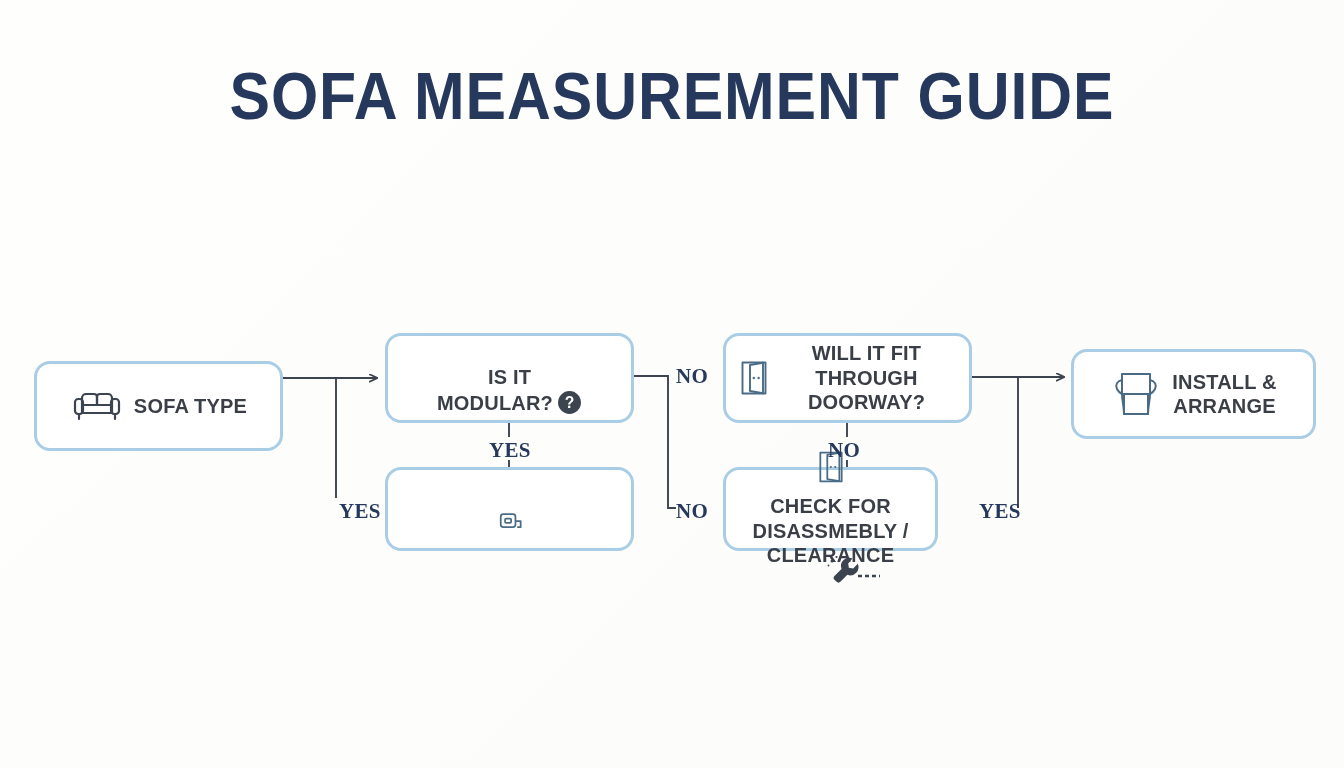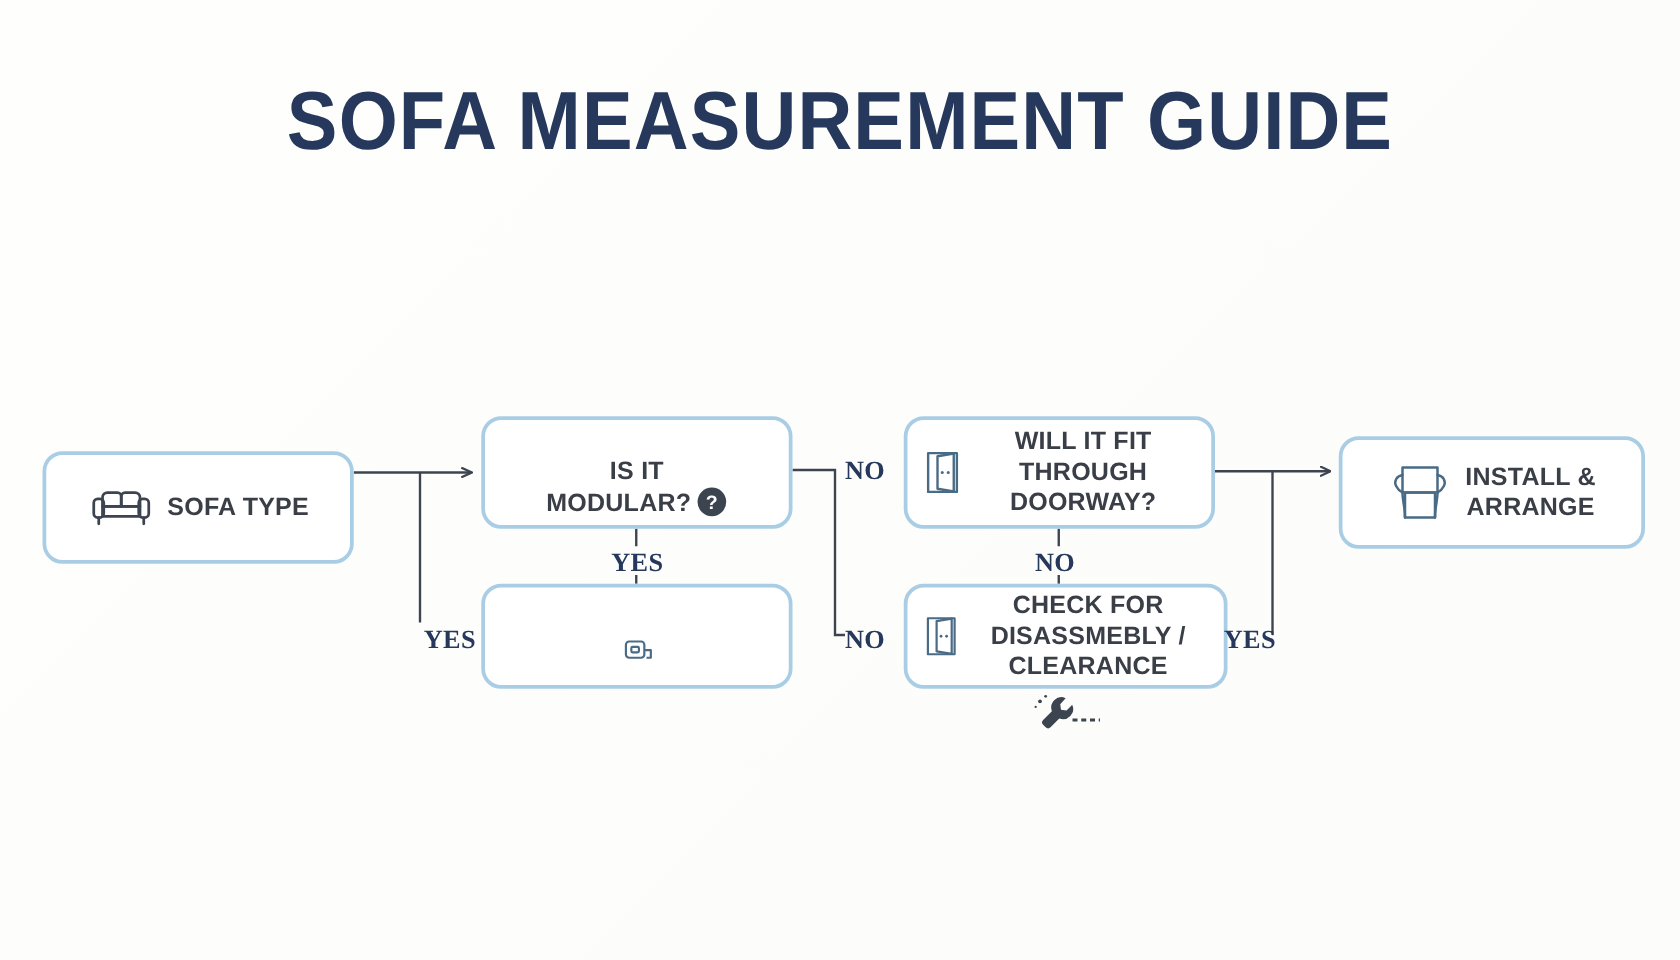--- a/index.html
+++ b/index.html
@@ -57,21 +57,21 @@
     flex: 0 0 auto;
     display: block;
   }
 
   
   #node-sofa-type   { left: 34px;   top: 333px; width: 249px; height: 90px; margin-top: 28px; }
   #node-is-modular  { left: 385px;  top: 333px; width: 249px; height: 90px; }
   #node-doorway     { left: 723px;  top: 333px; width: 249px; height: 90px; }
   #node-install     { left: 1071px; top: 333px; width: 245px; height: 90px; margin-top: 16px; }
   #node-measure     { left: 385px;  top: 467px; width: 249px; height: 84px; }
-  #node-check       { left: 723px;  top: 467px; width: 259px; height: 84px; }
+  #node-check       { left: 723px;  top: 467px; width: 215px; height: 84px; flex-direction: column; }
 
   #node-is-modular .node-label,
   #node-measure .node-label { width: 100%; }
 
   .inline-icon {
     display: inline-block;
     vertical-align: -5px;
     margin-left: 4px;
   }
 

